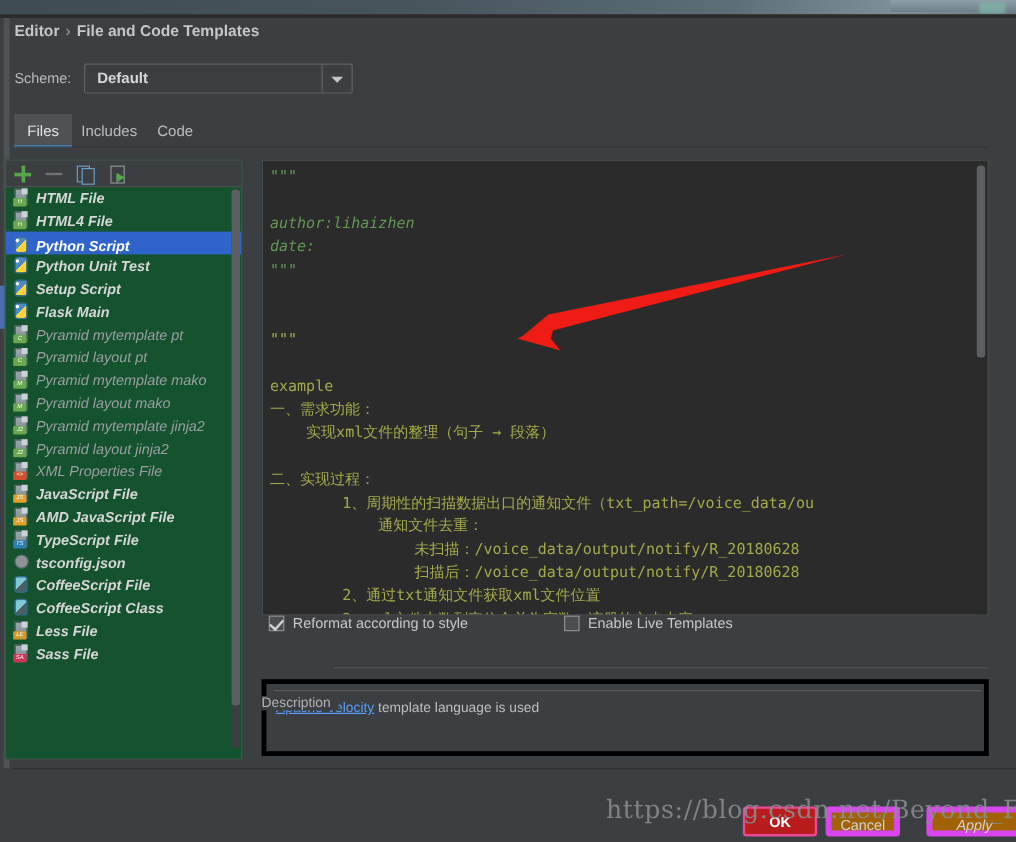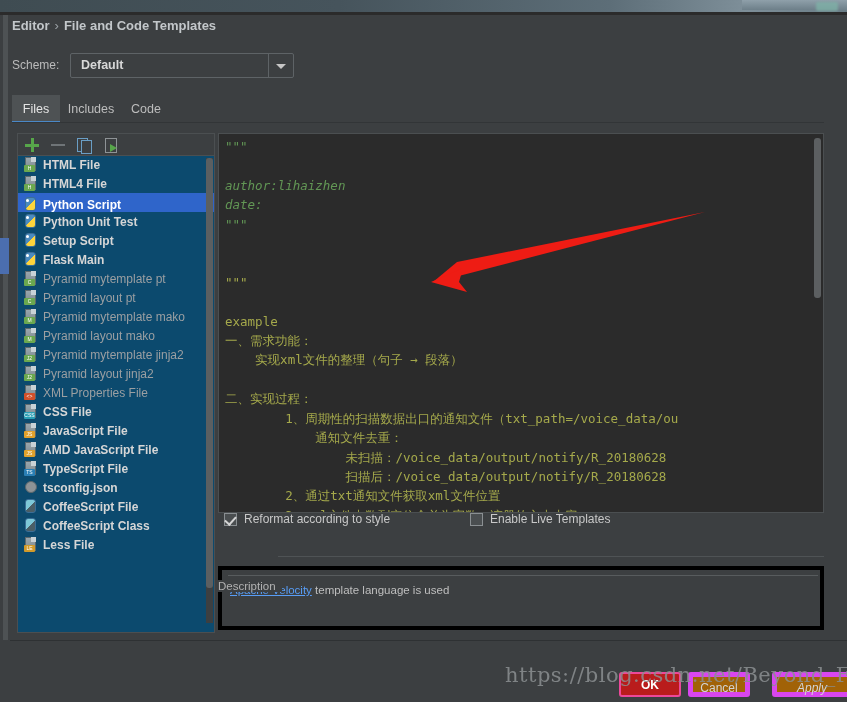--- a/index.html
+++ b/index.html
@@ -115,25 +115,26 @@
     border-bottom: 2px solid #4a88c7;
     color: #e4e4e4;
   }
   .tabs-underline {
     position: absolute; left: 12px; top: 122px; width: 812px; height: 1px;
     background: #323537;
   }
 
   
   .filelist-outer {
-    position: absolute; left: 17px; top: 133px;
+    position: absolute; left: 4px; top: 133px;
     width: 198px; height: 500px;
-    background: #0c4a6e;
+    background: #14532d;
     border: 1px solid #4b4f51;
     box-sizing: border-box;
+    font-style: italic;
   }
   .filelist-toolbar {
     position: absolute; left: 0; top: 0; width: 196px; height: 21px;
     background: #3c3f41;
     border-bottom: 1px solid #4b4f51;
   }
   .tb-btn {
     position: absolute; top: 2px; width: 20px; height: 18px;
   }
   .tb-plus:before {
@@ -469,28 +470,20 @@
             <span class="sheet"></span>
             <span class="fold"></span>
             <span class="badge" style="background: rgb(209, 80, 42);">&lt;&gt;</span>
           </span>
           <span class="flabel dim">XML Properties File</span>
         </div>
         <div class="file-row">
           <span class="ficon">
             <span class="sheet"></span>
             <span class="fold"></span>
-            <span class="badge" style="background: rgb(42, 159, 181);">CSS</span>
-          </span>
-          <span class="flabel bold">CSS File</span>
-        </div>
-        <div class="file-row">
-          <span class="ficon">
-            <span class="sheet"></span>
-            <span class="fold"></span>
             <span class="badge" style="background: rgb(224, 161, 43);">JS</span>
           </span>
           <span class="flabel bold">JavaScript File</span>
         </div>
         <div class="file-row">
           <span class="ficon">
             <span class="sheet"></span>
             <span class="fold"></span>
             <span class="badge" style="background: rgb(224, 161, 43);">JS</span>
           </span>
@@ -522,20 +515,28 @@
           </span>
           <span class="flabel bold">CoffeeScript Class</span>
         </div>
         <div class="file-row">
           <span class="ficon">
             <span class="sheet"></span>
             <span class="fold"></span>
             <span class="badge" style="background: rgb(209, 154, 42);">LE</span>
           </span>
           <span class="flabel bold">Less File</span>
+        </div>
+        <div class="file-row">
+          <span class="ficon">
+            <span class="sheet"></span>
+            <span class="fold"></span>
+            <span class="badge" style="background: rgb(204, 51, 85);">SA</span>
+          </span>
+          <span class="flabel bold">Sass File</span>
         </div>
       </div>
     <div class="filelist-vbar"></div>
     <div class="filelist-vthumb"></div>
   </div>
 
   <div class="editor-outer">
     <div class="editor-code" id="editor-code"><div class="c-doc">"""</div><div class="c-doc"> </div><div class="c-doc">author:lihaizhen</div><div class="c-doc">date:</div><div class="c-doc">"""</div><div class="c-doc"> </div><div class="c-doc"> </div><div class="c-txt">"""</div><div class="c-txt"> </div><div class="c-txt">example</div><div class="c-txt">一、需求功能：</div><div class="c-txt">    实现xml文件的整理（句子 → 段落）</div><div class="c-txt"> </div><div class="c-txt">二、实现过程：</div><div class="c-txt">        1、周期性的扫描数据出口的通知文件（txt_path=/voice_data/ou</div><div class="c-txt">            通知文件去重：</div><div class="c-txt">                未扫描：/voice_data/output/notify/R_20180628</div><div class="c-txt">                扫描后：/voice_data/output/notify/R_20180628</div><div class="c-txt">        2、通过txt通知文件获取xml文件位置</div><div class="c-txt">        3、xml文件中数列定位合并为字数，该册的文本内容</div></div>
     <div class="editor-vbar"></div>
     <div class="editor-vthumb"></div>

